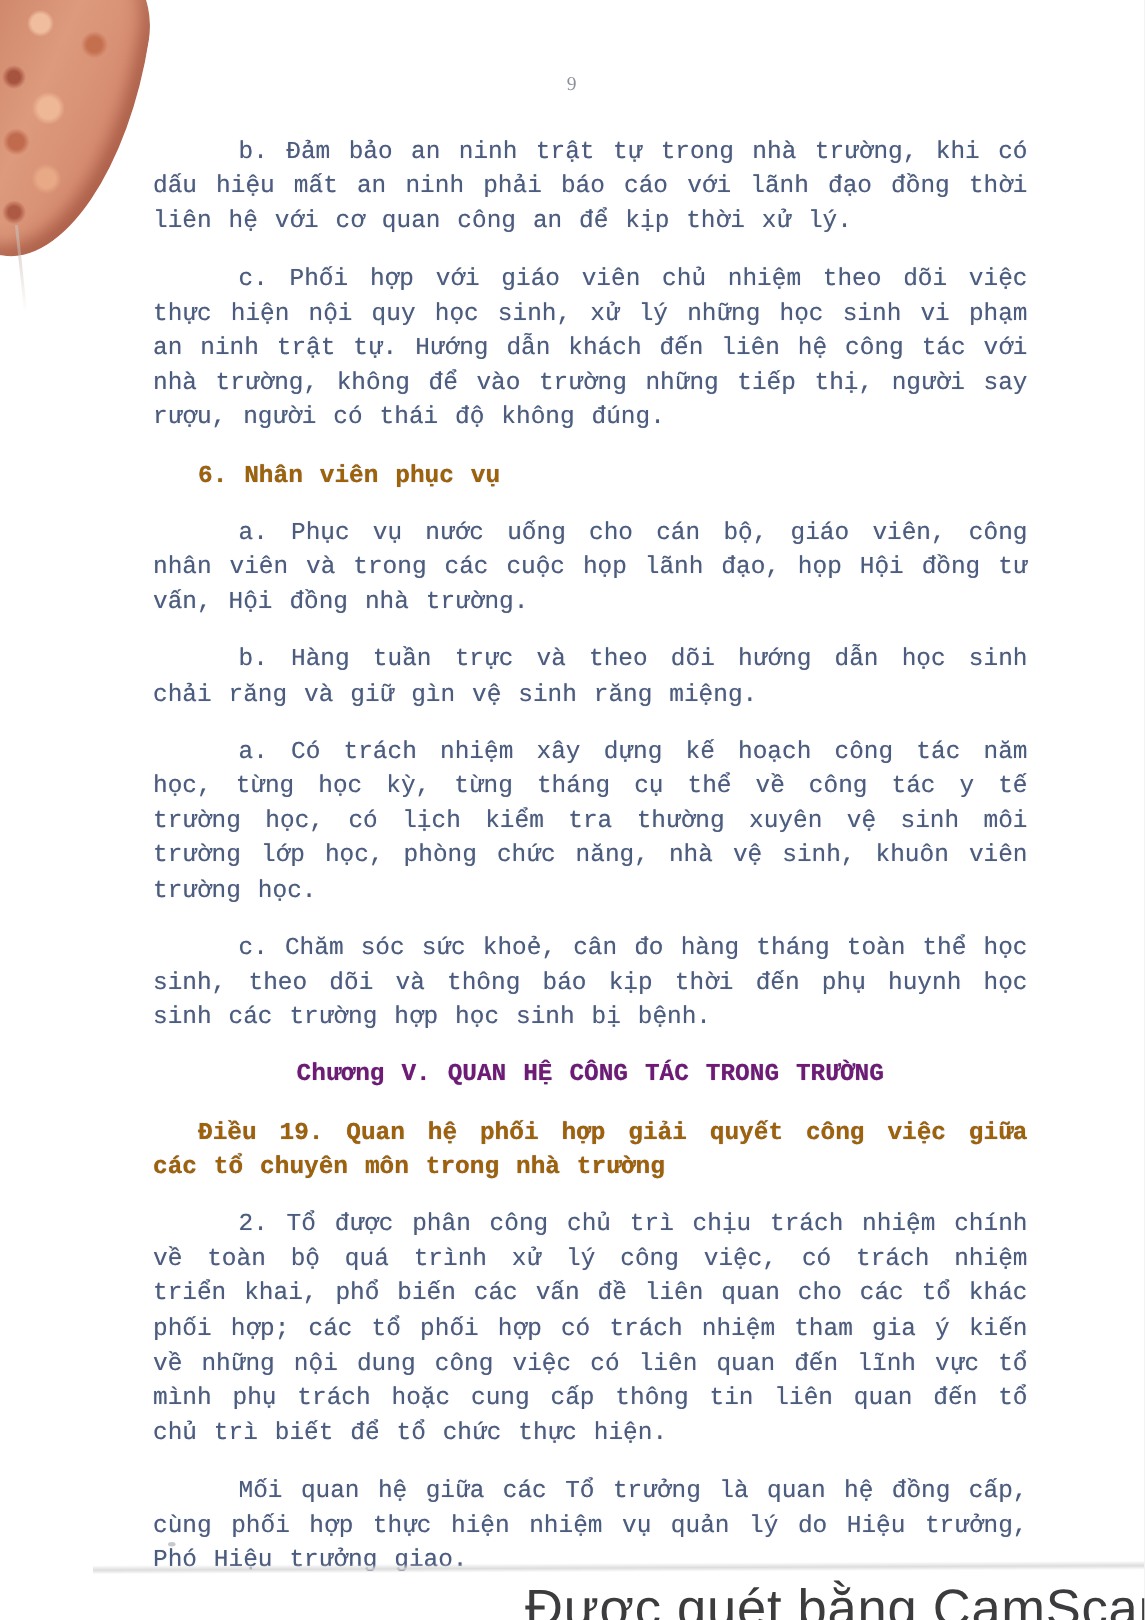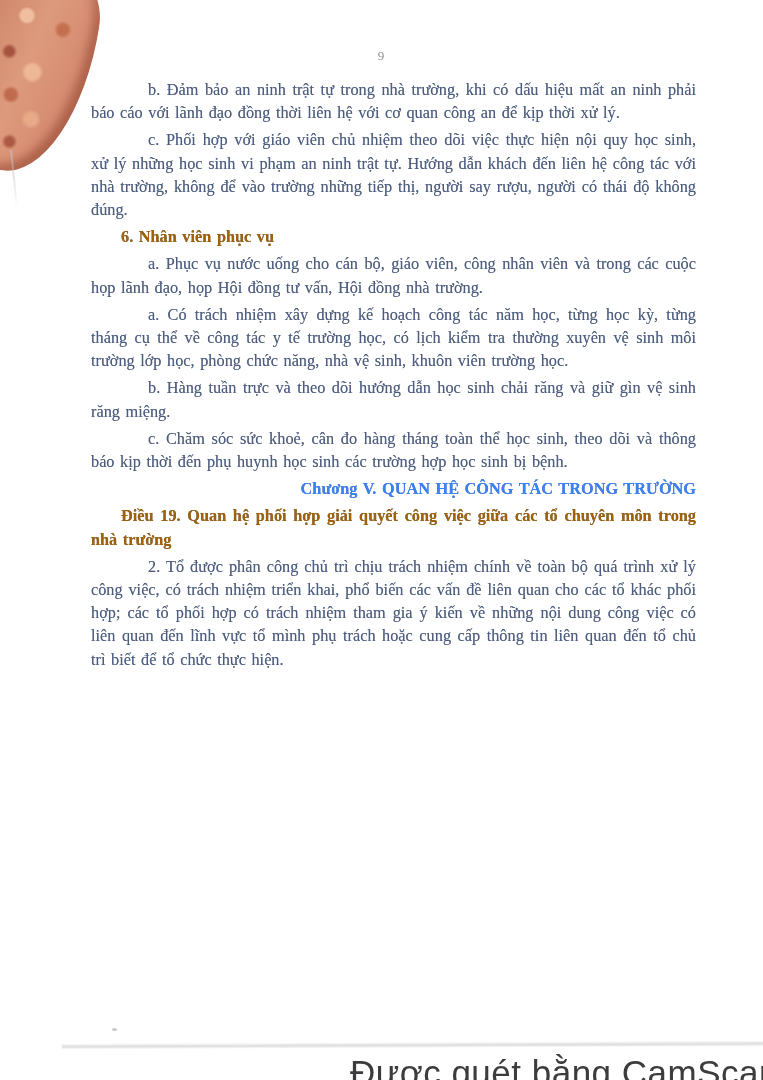--- a/index.html
+++ b/index.html
@@ -57,31 +57,31 @@
     position: absolute;
     left: 87px; top: 74px;
     width: 613px;
     font-size: 16.3px;
     line-height: 23.2px;
     color: #4c5c7e;
     text-align: justify;
     text-shadow: 0 0 0.5px rgba(76,92,126,0.55);
     word-spacing: 1.5px;
   }
-  .doc p { margin: 4px; text-indent: 57px; }
+  .doc p { margin: 15px; text-indent: 57px; font-family: Liberation Mono, monospace; }
   .doc p.heading {
     font-weight: bold;
     color: #a16207;
     text-indent: 30px;
     text-shadow: 0 0 0.6px rgba(37,64,106,0.7);
   }
   .doc p.chapter {
     font-weight: bold;
-    color: #3b82f6;
-    text-align: right;
+    color: #701a75;
+    text-align: center;
     text-indent: 0;
     text-shadow: 0 0 0.6px rgba(37,64,106,0.7);
   }
 
   .scan-speck {
     position: absolute;
     left: 112px; top: 1028px;
     width: 5px; height: 3px;
     border-radius: 50%;
     background: #b9bcc2;
@@ -114,23 +114,24 @@
 
 <div class="page">
   <div class="corner-blob"></div>
   <div class="curl-shadow"></div>
   <div class="page-number">9</div>
   <div class="doc" id="doc">
       <p class="body">b. Đảm bảo an ninh trật tự trong nhà trường, khi có dấu hiệu mất an ninh phải báo cáo với lãnh đạo đồng thời liên hệ với cơ quan công an để kịp thời xử lý.</p>
       <p class="body">c. Phối hợp với giáo viên chủ nhiệm theo dõi việc thực hiện nội quy học sinh, xử lý những học sinh vi phạm an ninh trật tự. Hướng dẫn khách đến liên hệ công tác với nhà trường, không để vào trường những tiếp thị, người say rượu, người có thái độ không đúng.</p>
       <p class="heading">6. Nhân viên phục vụ</p>
       <p class="body">a. Phục vụ nước uống cho cán bộ, giáo viên, công nhân viên và trong các cuộc họp lãnh đạo, họp Hội đồng tư vấn, Hội đồng nhà trường.</p>
+      <p class="body">b. Hàng tuần trực và theo dõi hướng dẫn học sinh chải răng và giữ gìn vệ sinh răng miệng.</p>
       <p class="body">a. Có trách nhiệm xây dựng kế hoạch công tác năm học, từng học kỳ, từng tháng cụ thể về công tác y tế trường học, có lịch kiểm tra thường xuyên vệ sinh môi trường lớp học, phòng chức năng, nhà vệ sinh, khuôn viên trường học.</p>
-      <p class="body">b. Hàng tuần trực và theo dõi hướng dẫn học sinh chải răng và giữ gìn vệ sinh răng miệng.</p>
       <p class="body">c. Chăm sóc sức khoẻ, cân đo hàng tháng toàn thể học sinh, theo dõi và thông báo kịp thời đến phụ huynh học sinh các trường hợp học sinh bị bệnh.</p>
       <p class="chapter">Chương V. QUAN HỆ CÔNG TÁC TRONG TRƯỜNG</p>
       <p class="heading">Điều 19. Quan hệ phối hợp giải quyết công việc giữa các tổ chuyên môn trong nhà trường</p>
       <p class="body">2. Tổ được phân công chủ trì chịu trách nhiệm chính về toàn bộ quá trình xử lý công việc, có trách nhiệm triển khai, phổ biến các vấn đề liên quan cho các tổ khác phối hợp; các tổ phối hợp có trách nhiệm tham gia ý kiến về những nội dung công việc có liên quan đến lĩnh vực tổ mình phụ trách hoặc cung cấp thông tin liên quan đến tổ chủ trì biết để tổ chức thực hiện.</p>
+      <p class="body">Mối quan hệ giữa các Tổ trưởng là quan hệ đồng cấp, cùng phối hợp thực hiện nhiệm vụ quản lý do Hiệu trưởng, Phó Hiệu trưởng giao.</p>
     </div>
   <div class="scan-speck"></div>
   <div class="edge-shadow-line"></div>
   <div class="watermark">Được quét bằng CamScanner</div>
 </div>
 
 </body></html>

